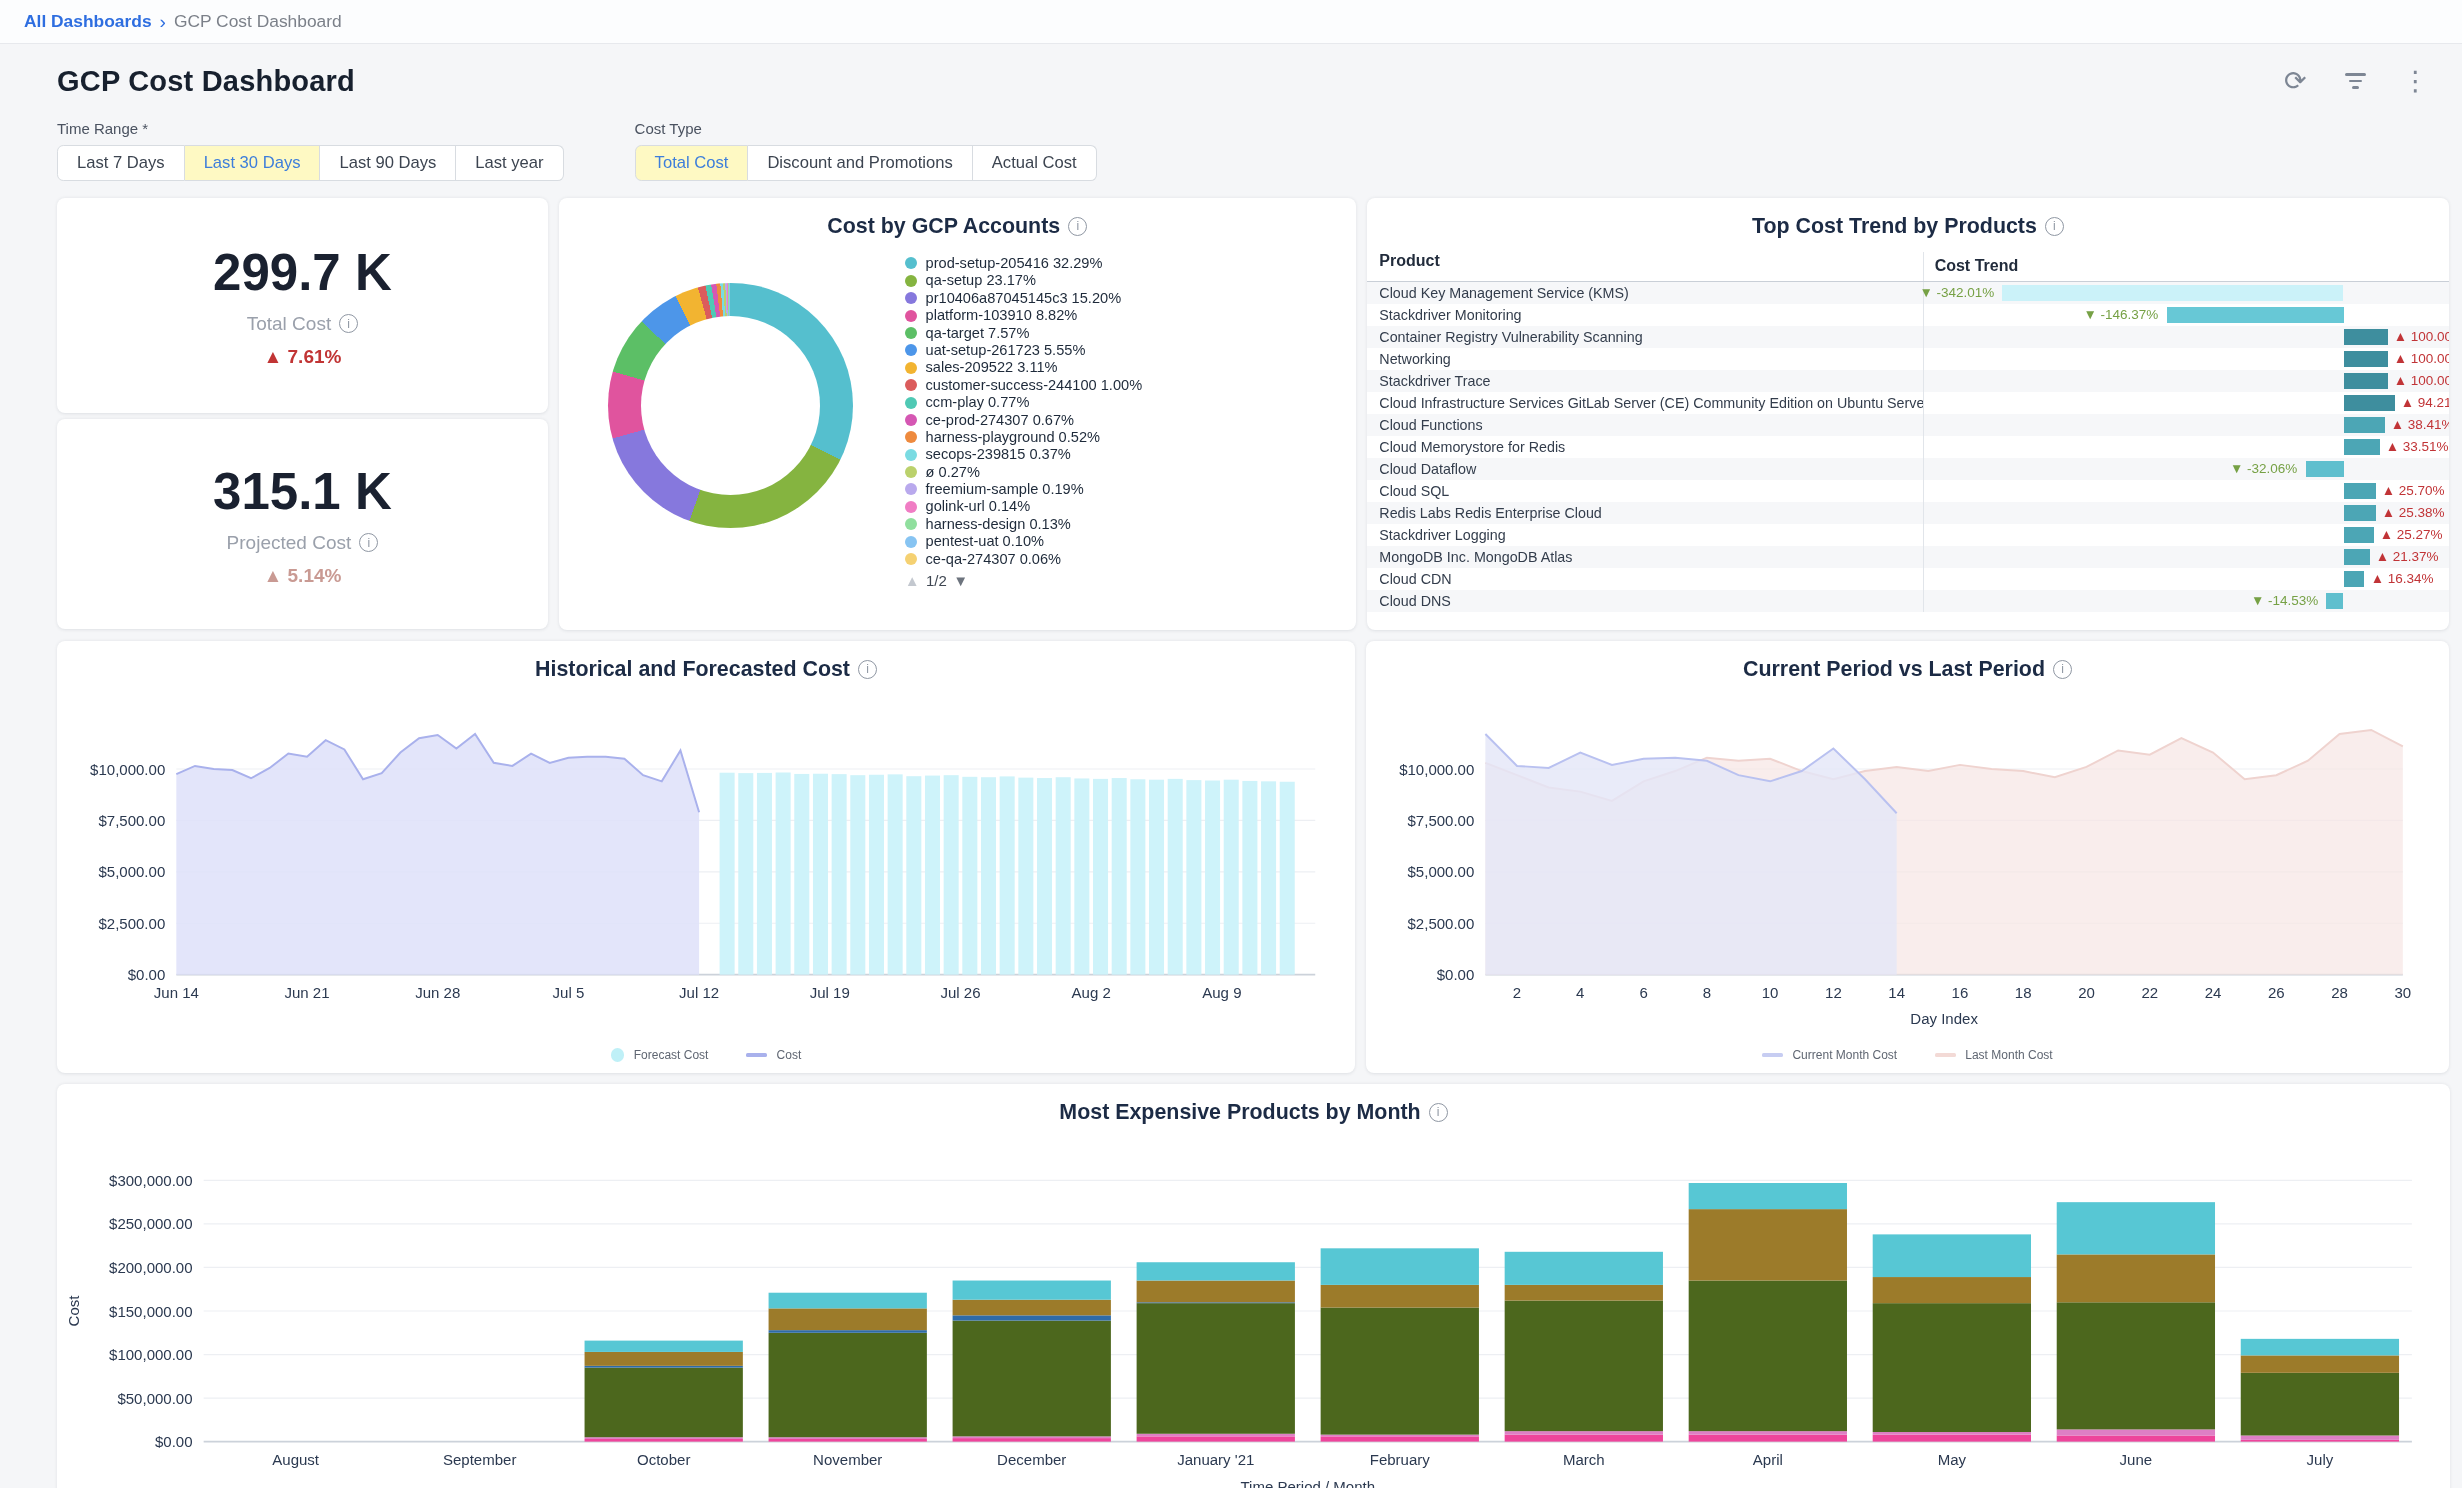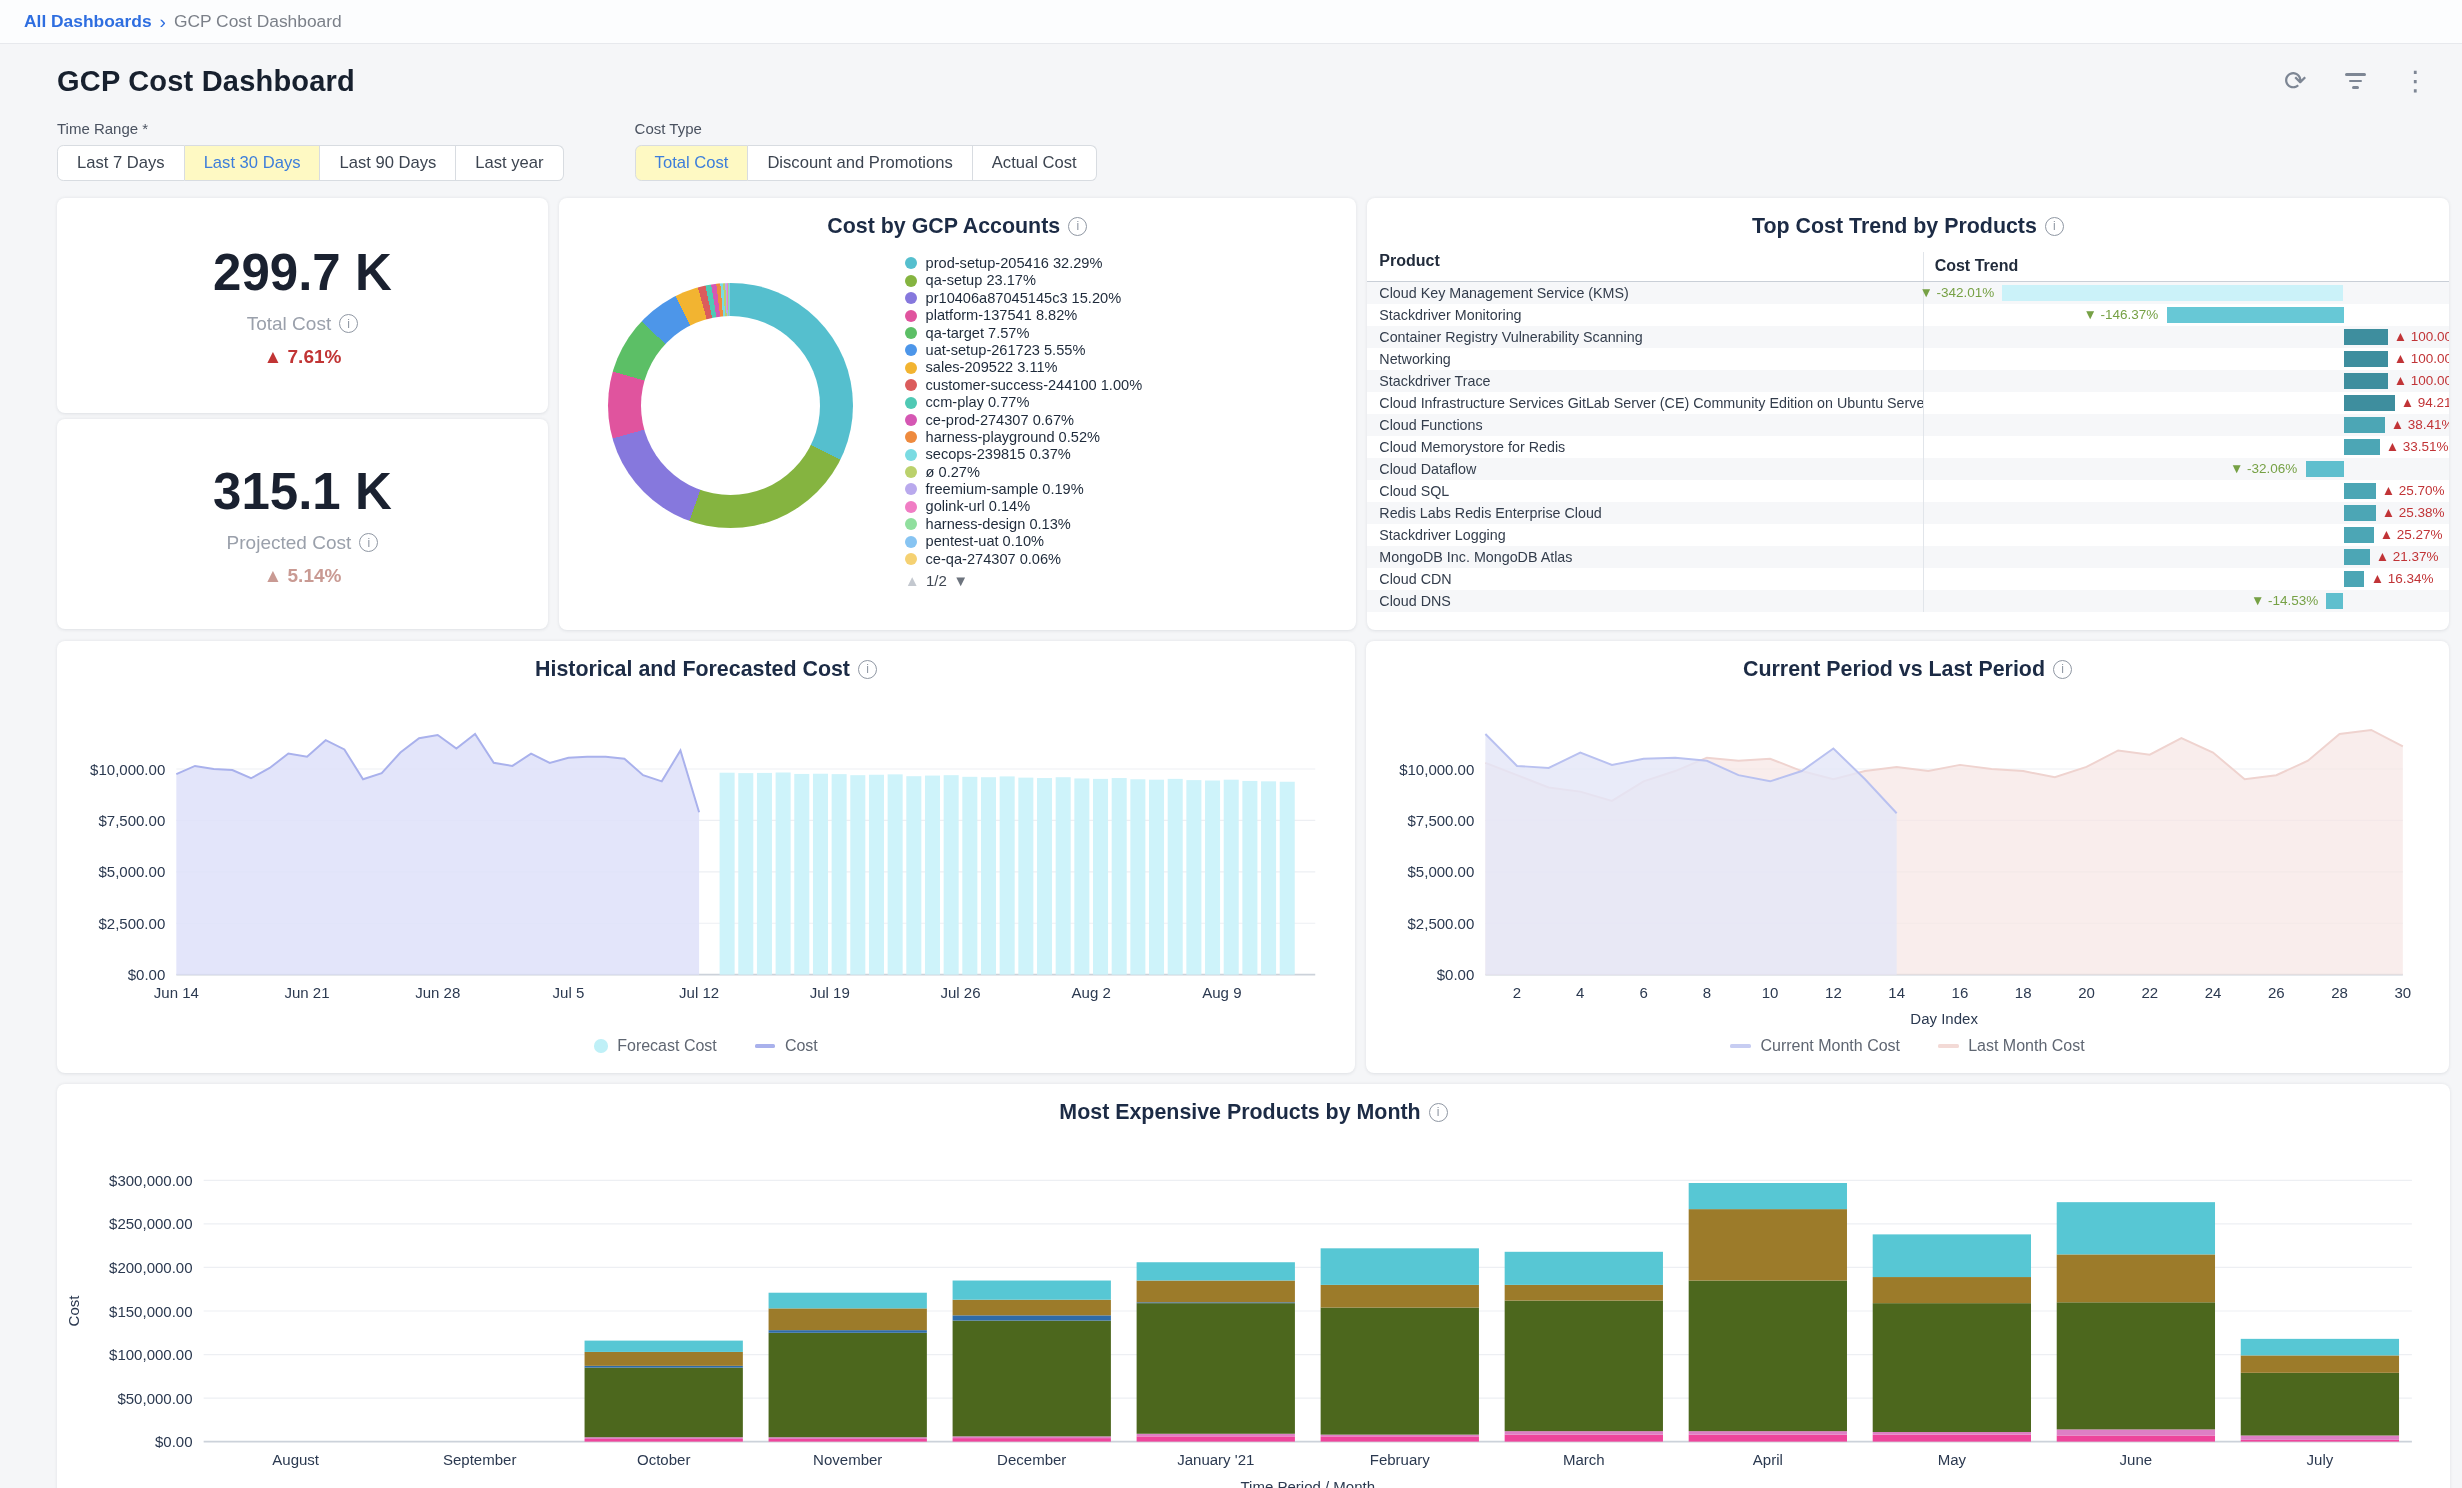--- a/index.html
+++ b/index.html
@@ -74,22 +74,22 @@
   .td-p { width:556px; padding-left:12.7px; display:flex; align-items:center; white-space:nowrap; overflow:hidden; }
   .td-t { flex:1; position:relative; border-left:0.8px solid #e1e5ea; }
   .tbar { position:absolute; top:3.2px; height:16px; display:block; }
   .tl { position:absolute; top:0; height:22px; line-height:22px; font-size:13.5px; white-space:nowrap; }
   .tl.neg { color:#76a145; }
   .tl.pos { color:#c13437; }
   
   .hist-card { width:1298px; height:432px; }
   .period-card { width:1083px; height:432px; }
   .monthly-card { width:2393px; height:443px; }
-  .chart-legend { display:flex; justify-content:center; gap:38px; align-items:flex-end; margin-top:7px;
-    font-size:16px; color:#5f6672; }
+  .chart-legend { display:flex; justify-content:center; gap:38px; align-items:flex-end; margin-top:18px;
+    font-size:12px; color:#5f6672; }
   .cl-item { display:flex; align-items:center; gap:9.5px; cursor:pointer; }
   .cl-dot { width:13.5px; height:13.5px; border-radius:50%; background:#bff0f7; }
   .cl-line { width:20.6px; height:3.2px; border-radius:1.6px; }
   svg text.ax { font-size:19px; fill:#2b3950; font-family:"Liberation Sans",sans-serif; }
   svg { display:block; }
 </style>
 </head>
 <body>
 
 <div class="topbar">
@@ -175,21 +175,21 @@
             <div class="dl-item">
               <span class="dl-dot" style="background: rgb(133, 180, 64);"></span>
               <span class="dl-txt">qa-setup 23.17%</span>
             </div>
             <div class="dl-item">
               <span class="dl-dot" style="background: rgb(134, 120, 221);"></span>
               <span class="dl-txt">pr10406a87045145c3 15.20%</span>
             </div>
             <div class="dl-item">
               <span class="dl-dot" style="background: rgb(224, 84, 158);"></span>
-              <span class="dl-txt">platform-137541 8.82%</span>
+              <span class="dl-txt">platform-103910 8.82%</span>
             </div>
             <div class="dl-item">
               <span class="dl-dot" style="background: rgb(92, 191, 102);"></span>
               <span class="dl-txt">qa-target 7.57%</span>
             </div>
             <div class="dl-item">
               <span class="dl-dot" style="background: rgb(77, 150, 233);"></span>
               <span class="dl-txt">uat-setup-261723 5.55%</span>
             </div>
             <div class="dl-item">

